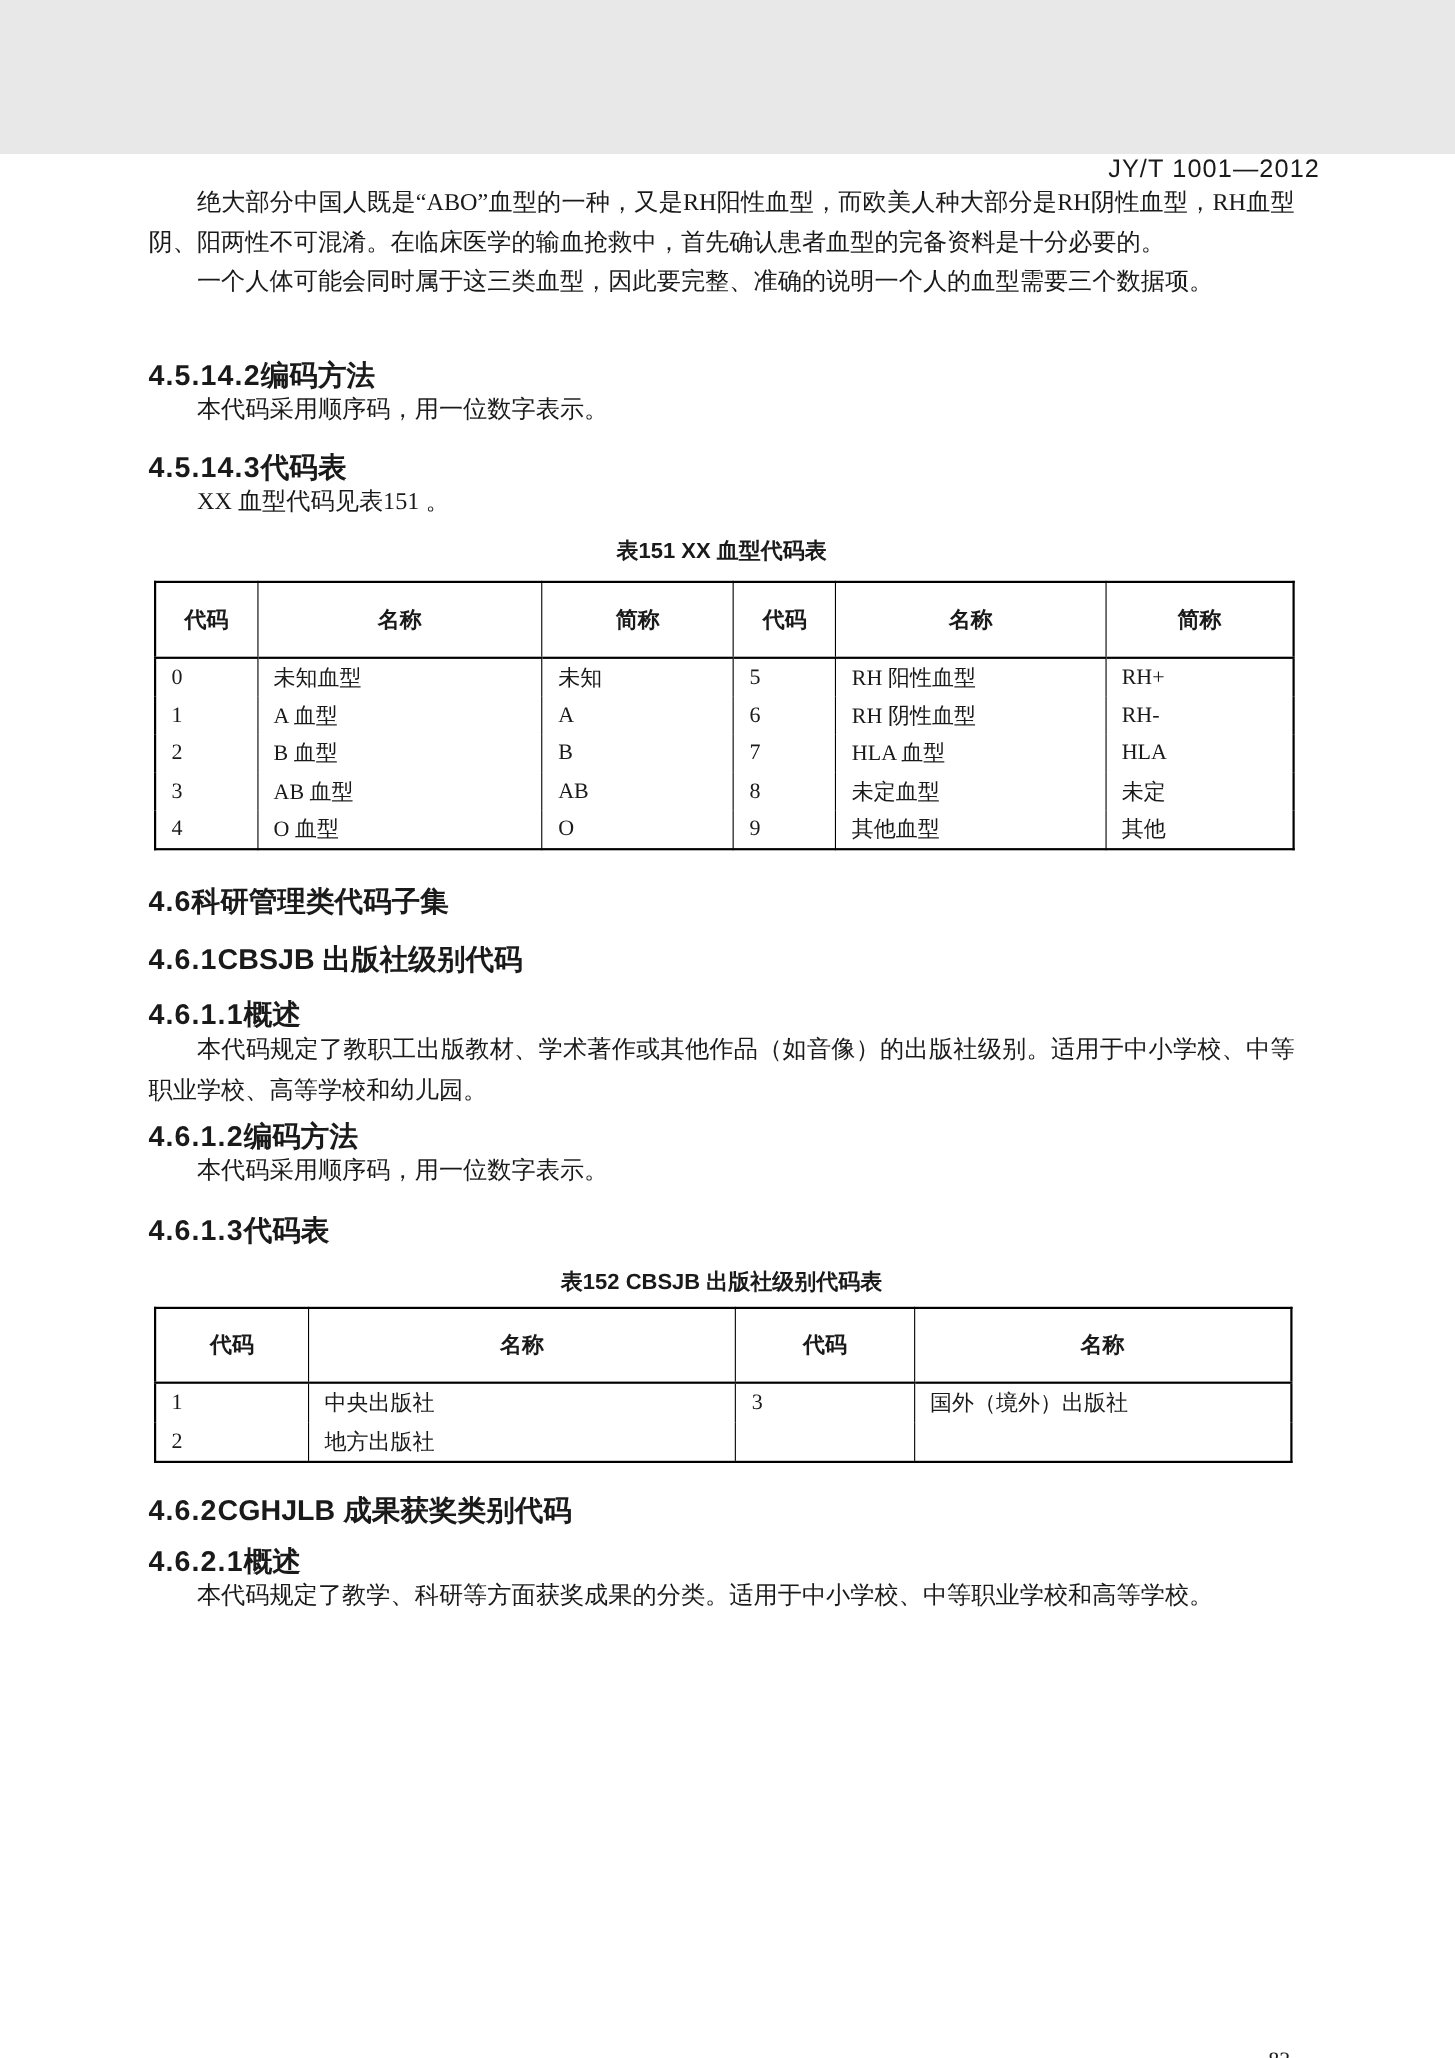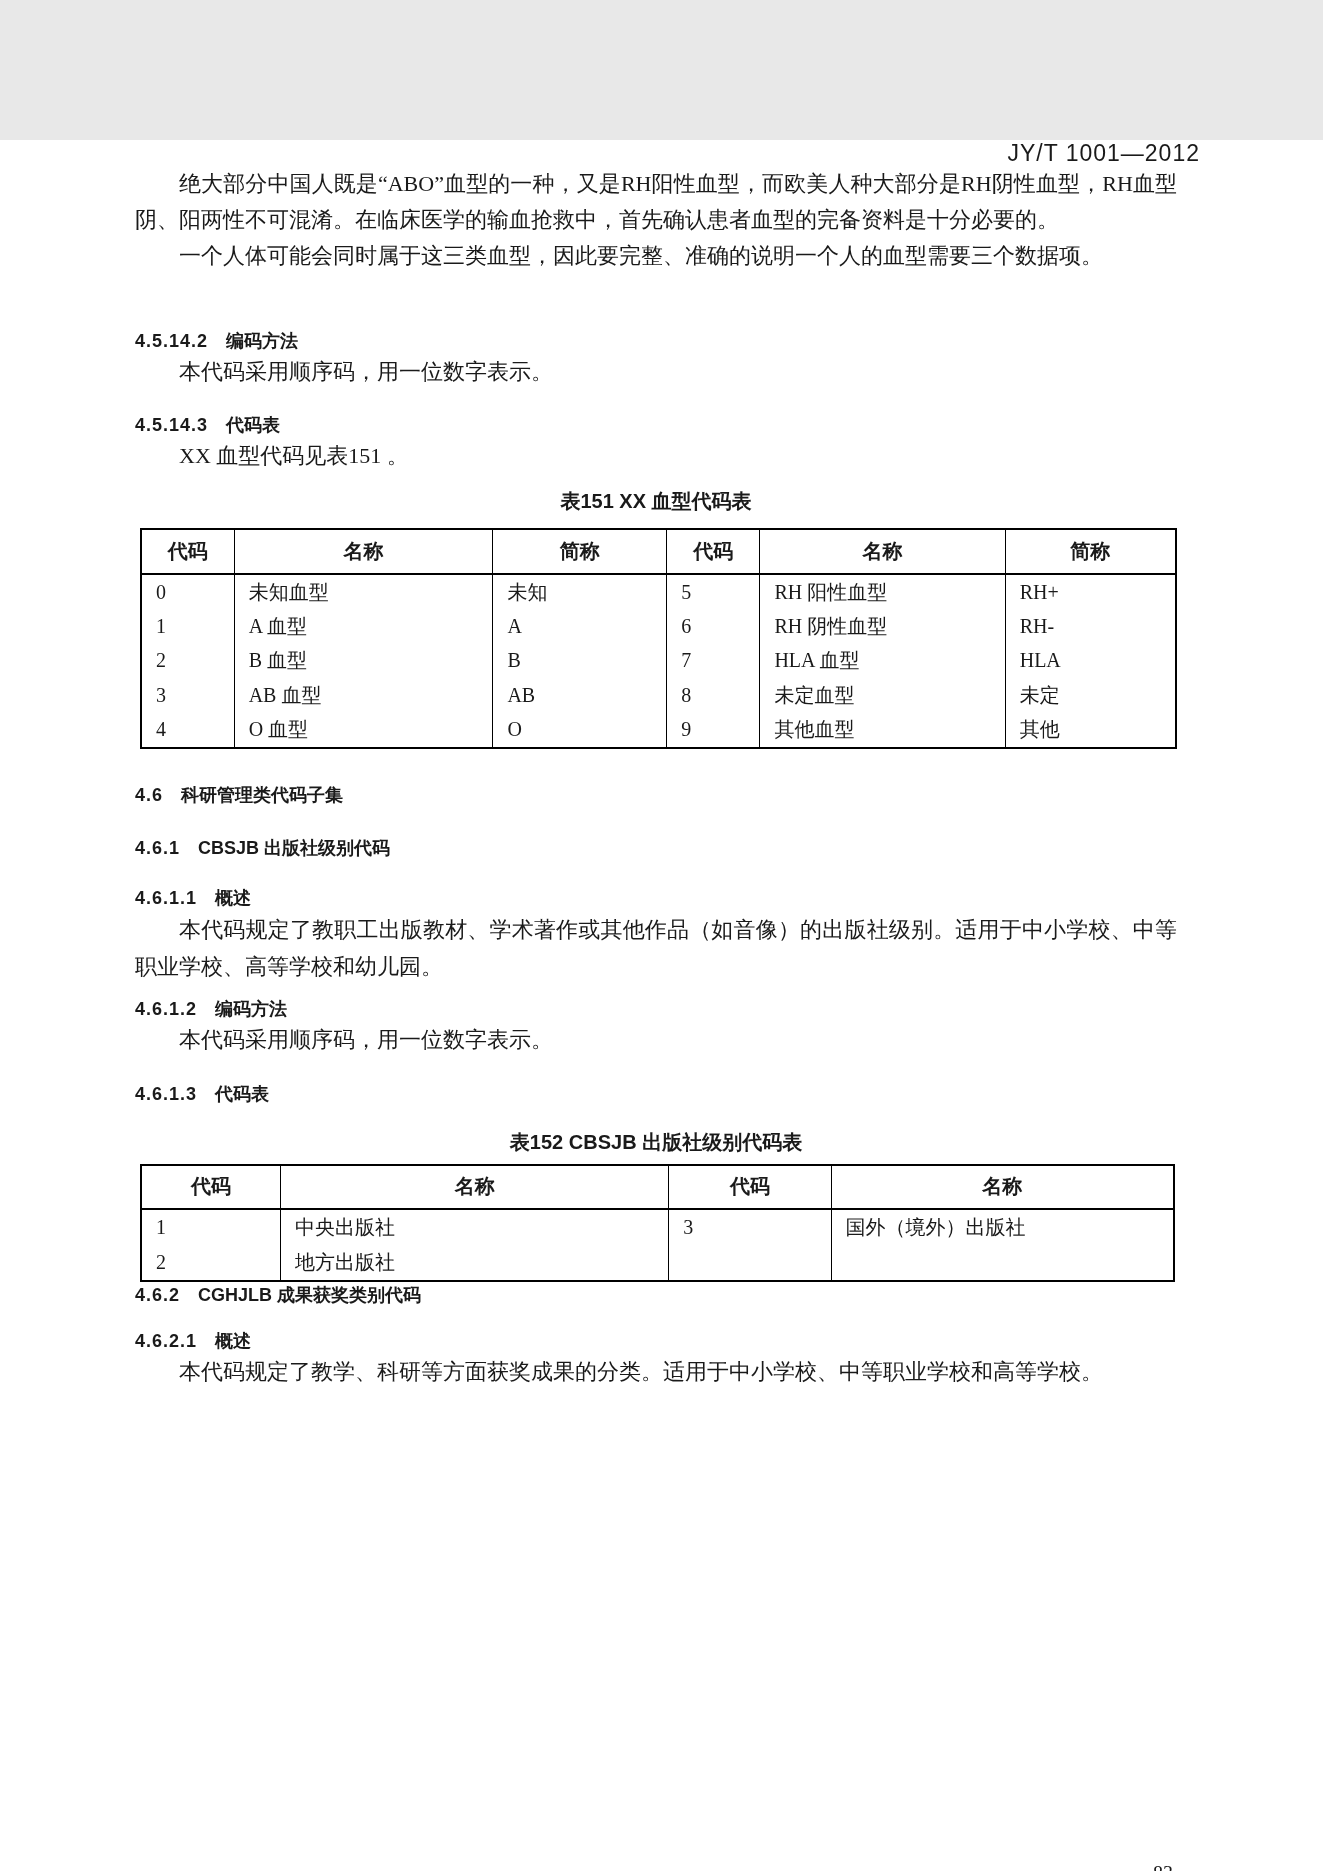--- a/index.html
+++ b/index.html
@@ -26,24 +26,23 @@
     margin:0;
     font-size:22px;
     line-height:36px;
     text-indent:2em;
     text-align:justify;
   }
   p.para.lh37{line-height:37px;}
   .heading{
     font-family:"Liberation Sans","DejaVu Sans",sans-serif;
     font-weight:bold;
-    font-size:18px;
+    font-size:26px;
     line-height:26px;
     display:flex;
-    gap:18px;
     align-items:baseline;
   }
   .heading .num{letter-spacing:1px;}
   .tbl-caption{
     text-align:center;
     font-family:"Liberation Sans","DejaVu Sans",sans-serif;
     font-weight:bold;
     font-size:20px;
     line-height:26px;
   }
@@ -53,21 +52,21 @@
     margin-left:5px;
     border:2px solid #000;
   }
   table.codes th{
     font-family:"Liberation Sans","DejaVu Sans",sans-serif;
     font-weight:bold;
     font-size:20px;
     text-align:center;
     border-left:1px solid #000;
     border-bottom:2px solid #000;
-    padding:4px;
+    padding:16px;
   }
   table.codes td{
     font-size:20px;
     border-left:1px solid #000;
     padding:0 0 0 14px;
     vertical-align:middle;
     white-space:nowrap;
     overflow:hidden;
   }
   table.codes th:first-child, table.codes td:first-child{border-left:none;}
@@ -87,21 +86,21 @@
   .mt-s46{margin-top:33px;}
   .mt-s461{margin-top:27px;}
   .mt-s4611{margin-top:24px;}
   .mt-s4611p1{margin-top:27px;}
   .mt-s4612{margin-top:11px;}
   .mt-body3{margin-top:16px;}
   .mt-s4613{margin-top:23px;}
   .mt-body4{margin-top:26px;}
   .mt-cap152{margin-top:22px;}
   .mt-tbl152{margin-top:9px;}
-  .mt-s462{}
+  .mt-s462{margin-top:30px;}
   .mt-s4621{margin-top:20px;}
   .mt-final{margin-top:29px;}
   .page-number{
     position:absolute;
     top:1722px;
     right:150px;
     font-size:20px;
     line-height:22px;
   }
 </style>

